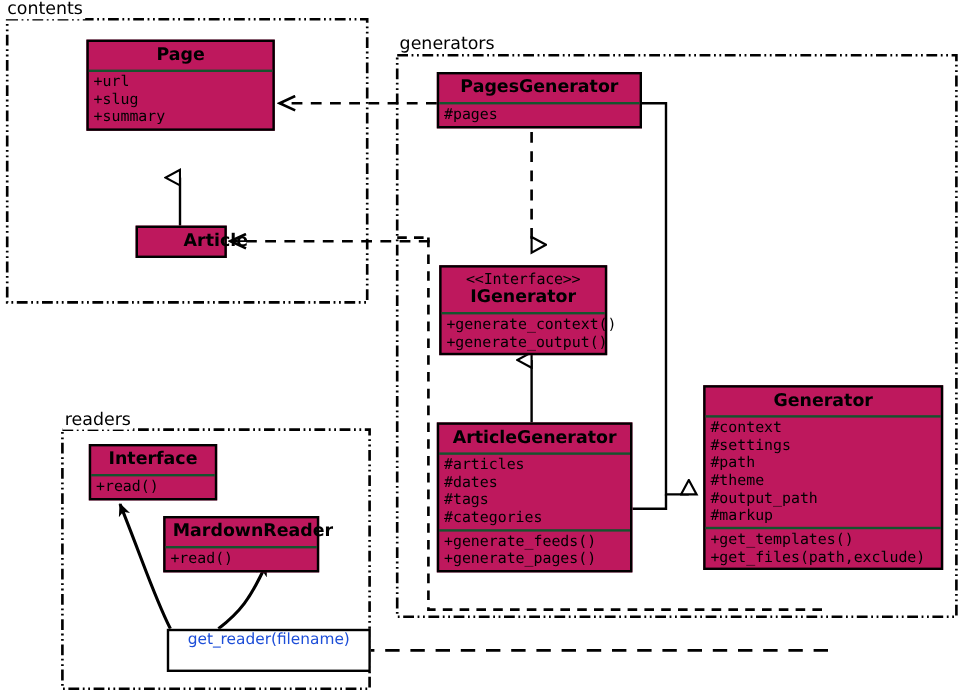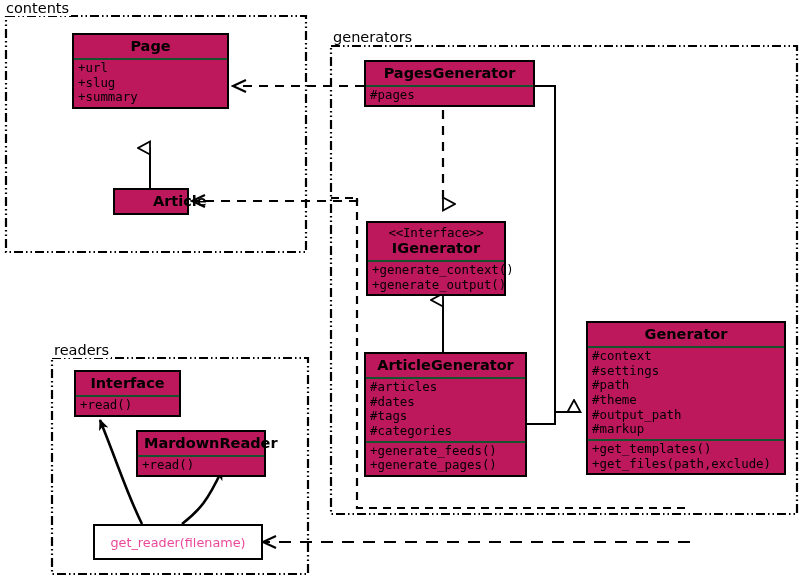--- a/index.html
+++ b/index.html
@@ -58,26 +58,27 @@
     white-space: nowrap;
   }
   .uml-compartment div { padding-left: 1px; }
   
   .func-box {
     position: absolute;
     border: 2px solid #000;
     background: #fff;
     box-sizing: border-box;
     display: flex;
-    align-items: center;
+    align-items: flex-start;
     justify-content: center;
     font-family: "DejaVu Sans", sans-serif;
     font-size: 12.8px;
-    color: #ec4899;
+    color: #1d4ed8;
     z-index: 5;
+    margin-left: 46px;
   }
   .pkg-label {
     position: absolute;
     font-family: "DejaVu Sans", sans-serif;
     font-size: 14.5px;
     color: #000;
     background: #fff;
     z-index: 3;
     padding: 0 2px;
   }

